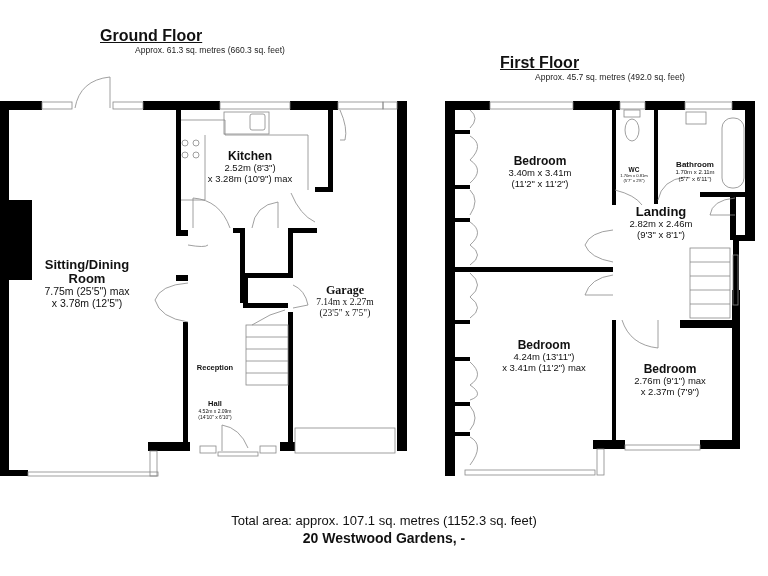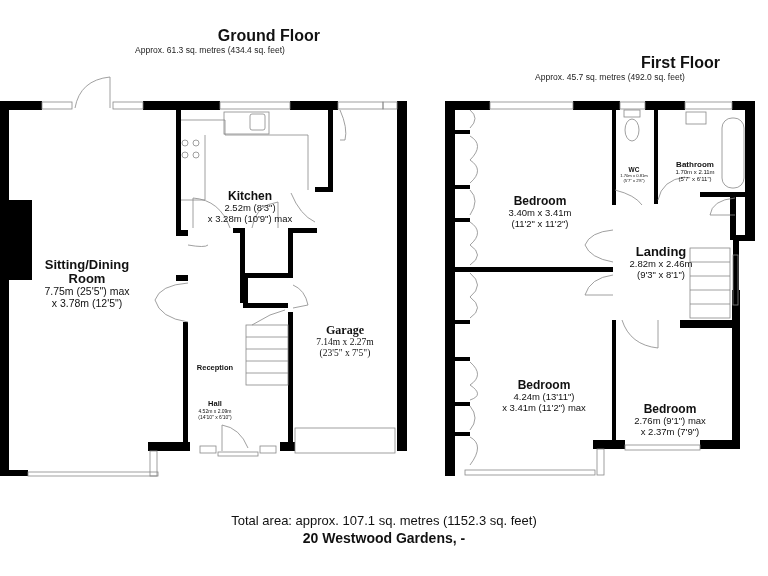--- a/index.html
+++ b/index.html
@@ -1,36 +1,36 @@
 <!DOCTYPE html>
 <html><head>
 <meta charset="utf-8">
 <style>
   html, body { margin:0; padding:0; background:#ffffff; }
   body { width:768px; height:576px; position:relative; overflow:hidden; font-family:"Liberation Sans", sans-serif; color:#111; }
-  .title { position:absolute; text-align:right; font-weight:bold; font-size:16px; line-height:18px; }
+  .title { position:absolute; text-align:left; font-weight:bold; font-size:16px; line-height:18px;text-decoration:underline; }
   .subtitle { position:absolute; text-align:center; font-size:8.5px; line-height:10px; color:#222; }
   .plan { position:absolute; left:0; top:0; }
   .room-label { position:absolute; text-align:center; color:#111; }
   .room-label .name { font-weight:bold; display:block; }
   .room-label .dim { display:block; }
   .lg .name { font-size:13px; line-height:14px; }
   .lg .dim { font-size:10.5px; line-height:11.5px; }
-  .md .name { font-size:10px; line-height:11px;margin-top:40px; }
+  .md .name { font-size:10px; line-height:11px; }
   .md .dim { font-size:7.5px; line-height:8.5px; }
   .sm .name { font-size:7.5px; line-height:8px;margin-top:28px; }
   .sm .dim { font-size:5px; line-height:6px; }
   .footer-area { position:absolute; left:0; width:768px; top:513px; text-align:center; font-size:13px; line-height:15px; }
   .footer-address { position:absolute; left:0; width:768px; top:530px; text-align:center; font-size:14px; line-height:16px; font-weight:bold; }
 </style>
 </head>
 <body>
 
 <div class="title" style="left:100px;width:220px;top:27px;">Ground Floor</div>
-<div class="subtitle" style="left:100px;width:220px;top:45px;">Approx. 61.3 sq. metres (434.4 sq. feet)</div>
+<div class="subtitle" style="left:100px;width:220px;top:45px;">Approx. 61.3 sq. metres (660.3 sq. feet)</div>
 <div class="title" style="left:500px;width:220px;top:54px;">First Floor</div>
 <div class="subtitle" style="left:500px;width:220px;top:72px;">Approx. 45.7 sq. metres (492.0 sq. feet)</div>
 
 <svg class="plan" width="768" height="576" viewBox="0 0 768 576">
   <g fill="#000">
 
     <rect x="0" y="101" width="9" height="375"></rect>
 
     <rect x="9" y="200" width="23" height="80"></rect>
 

